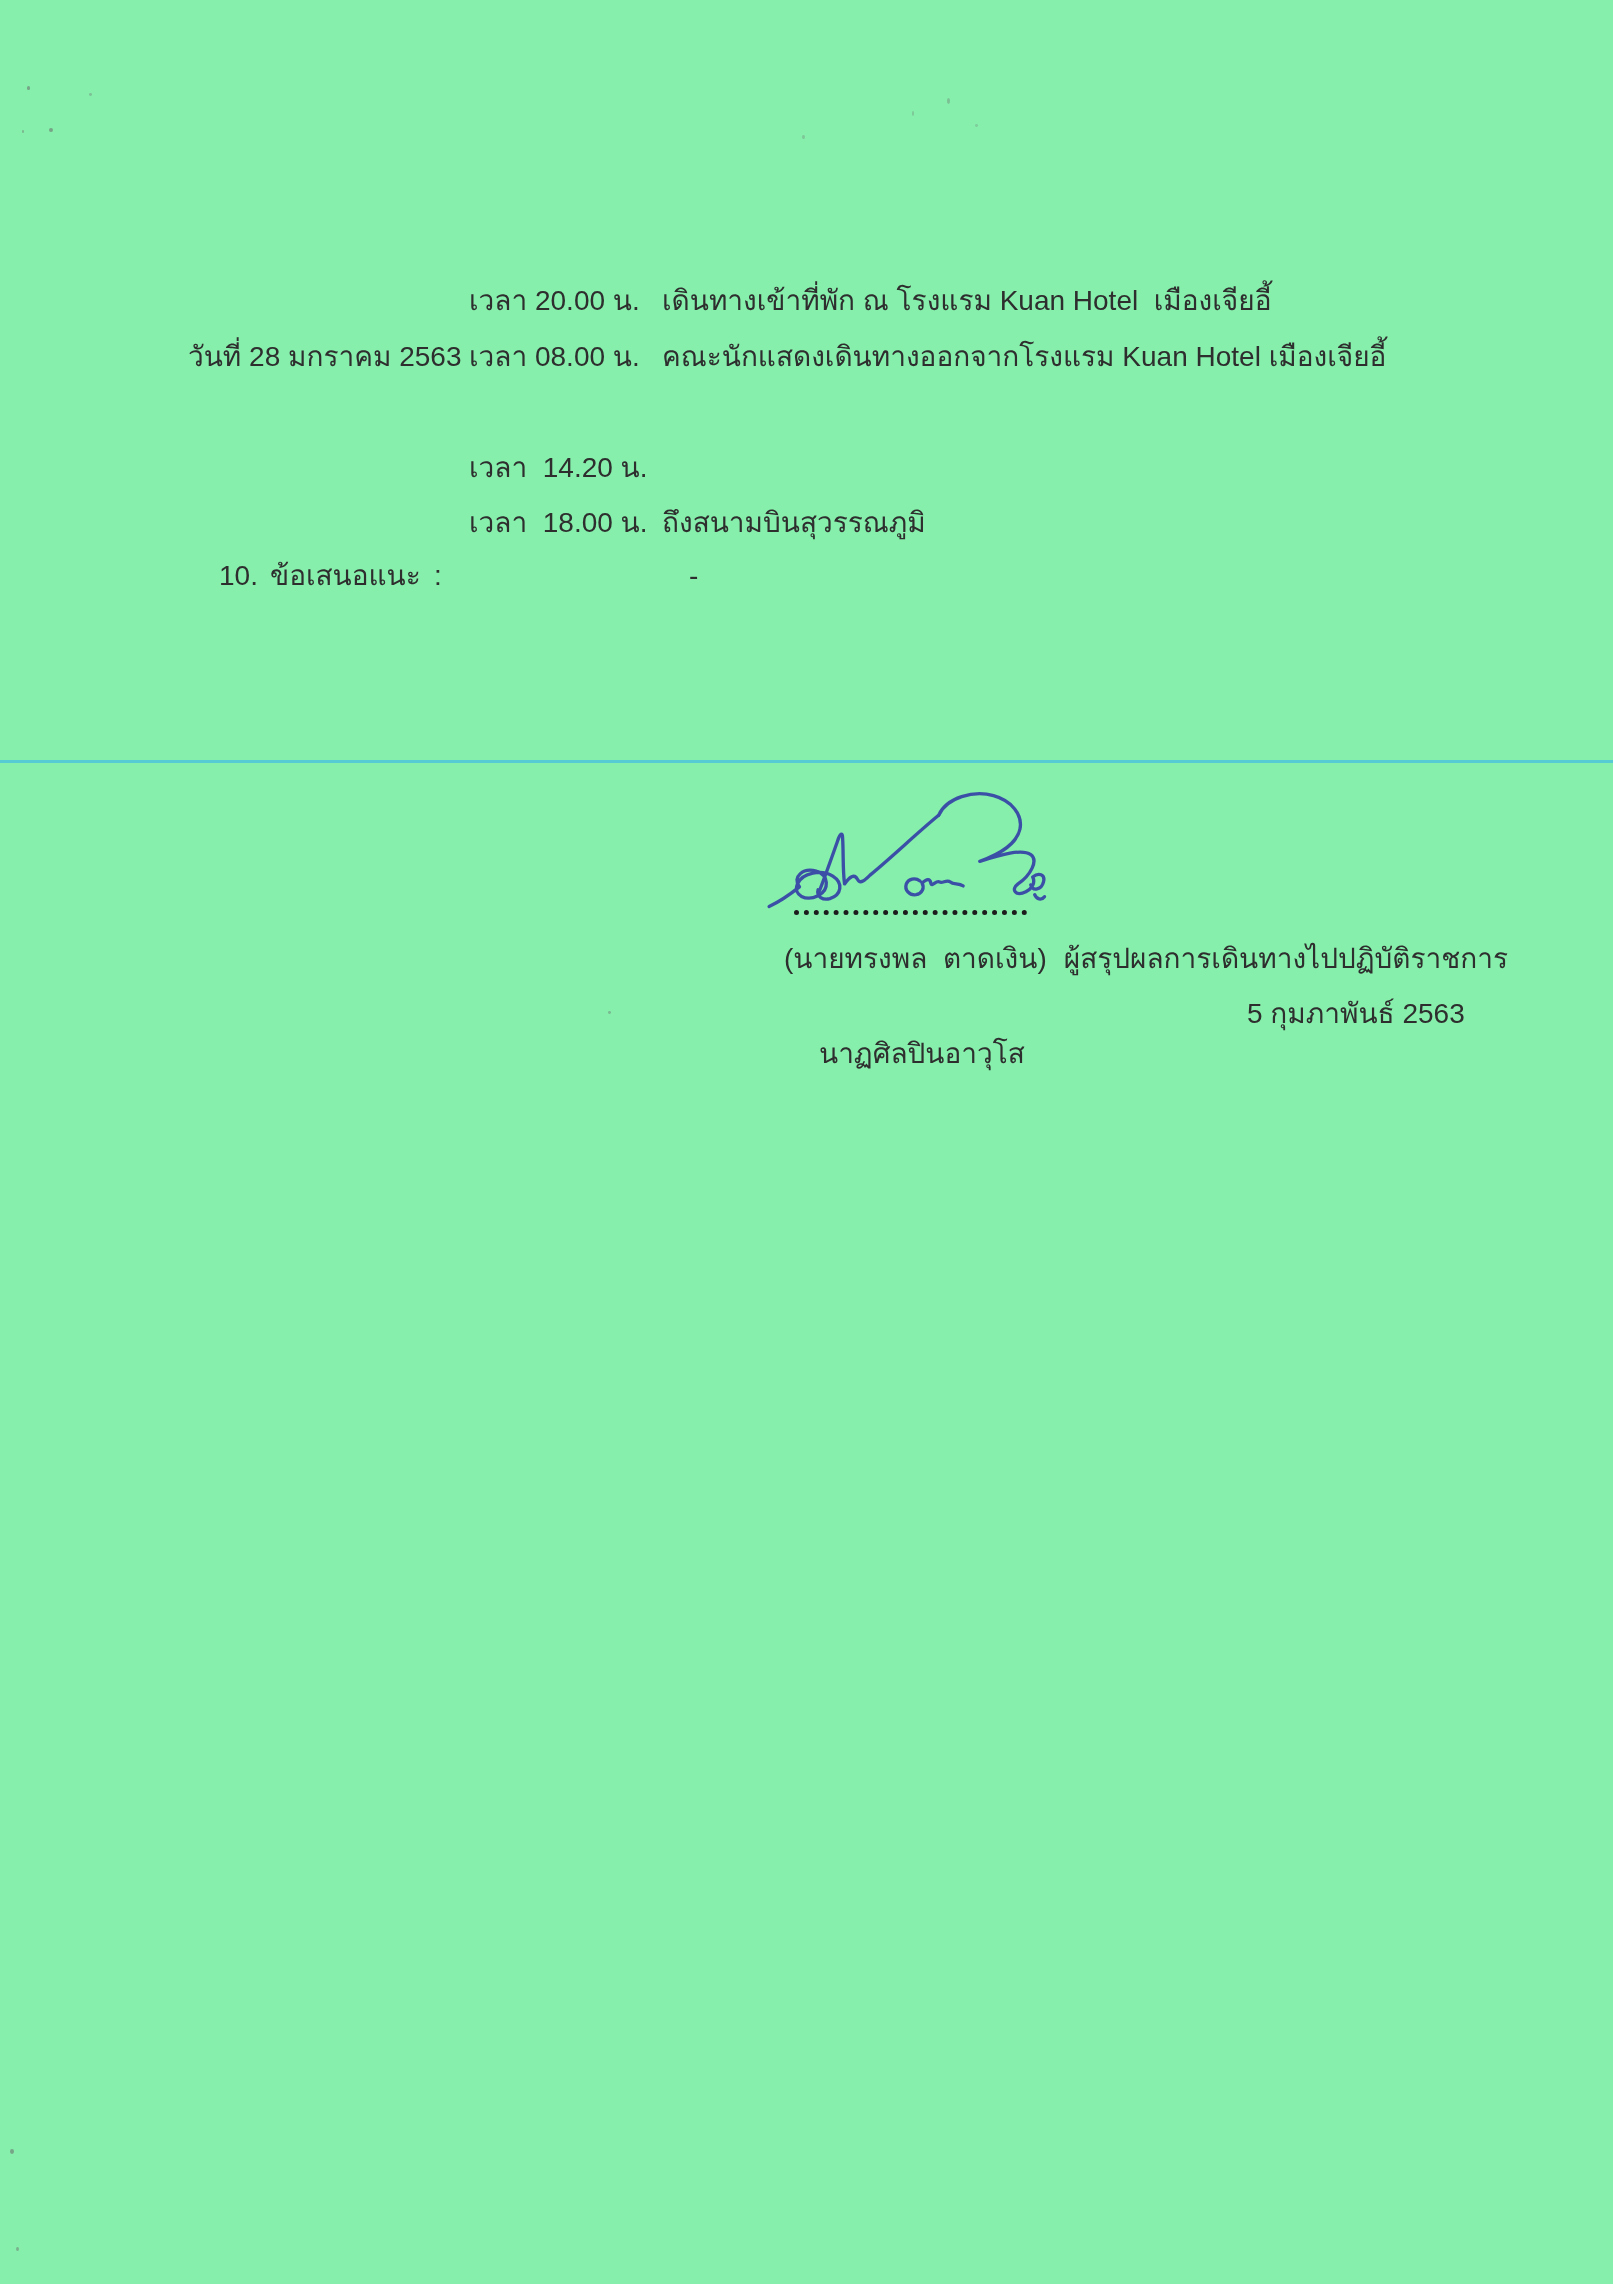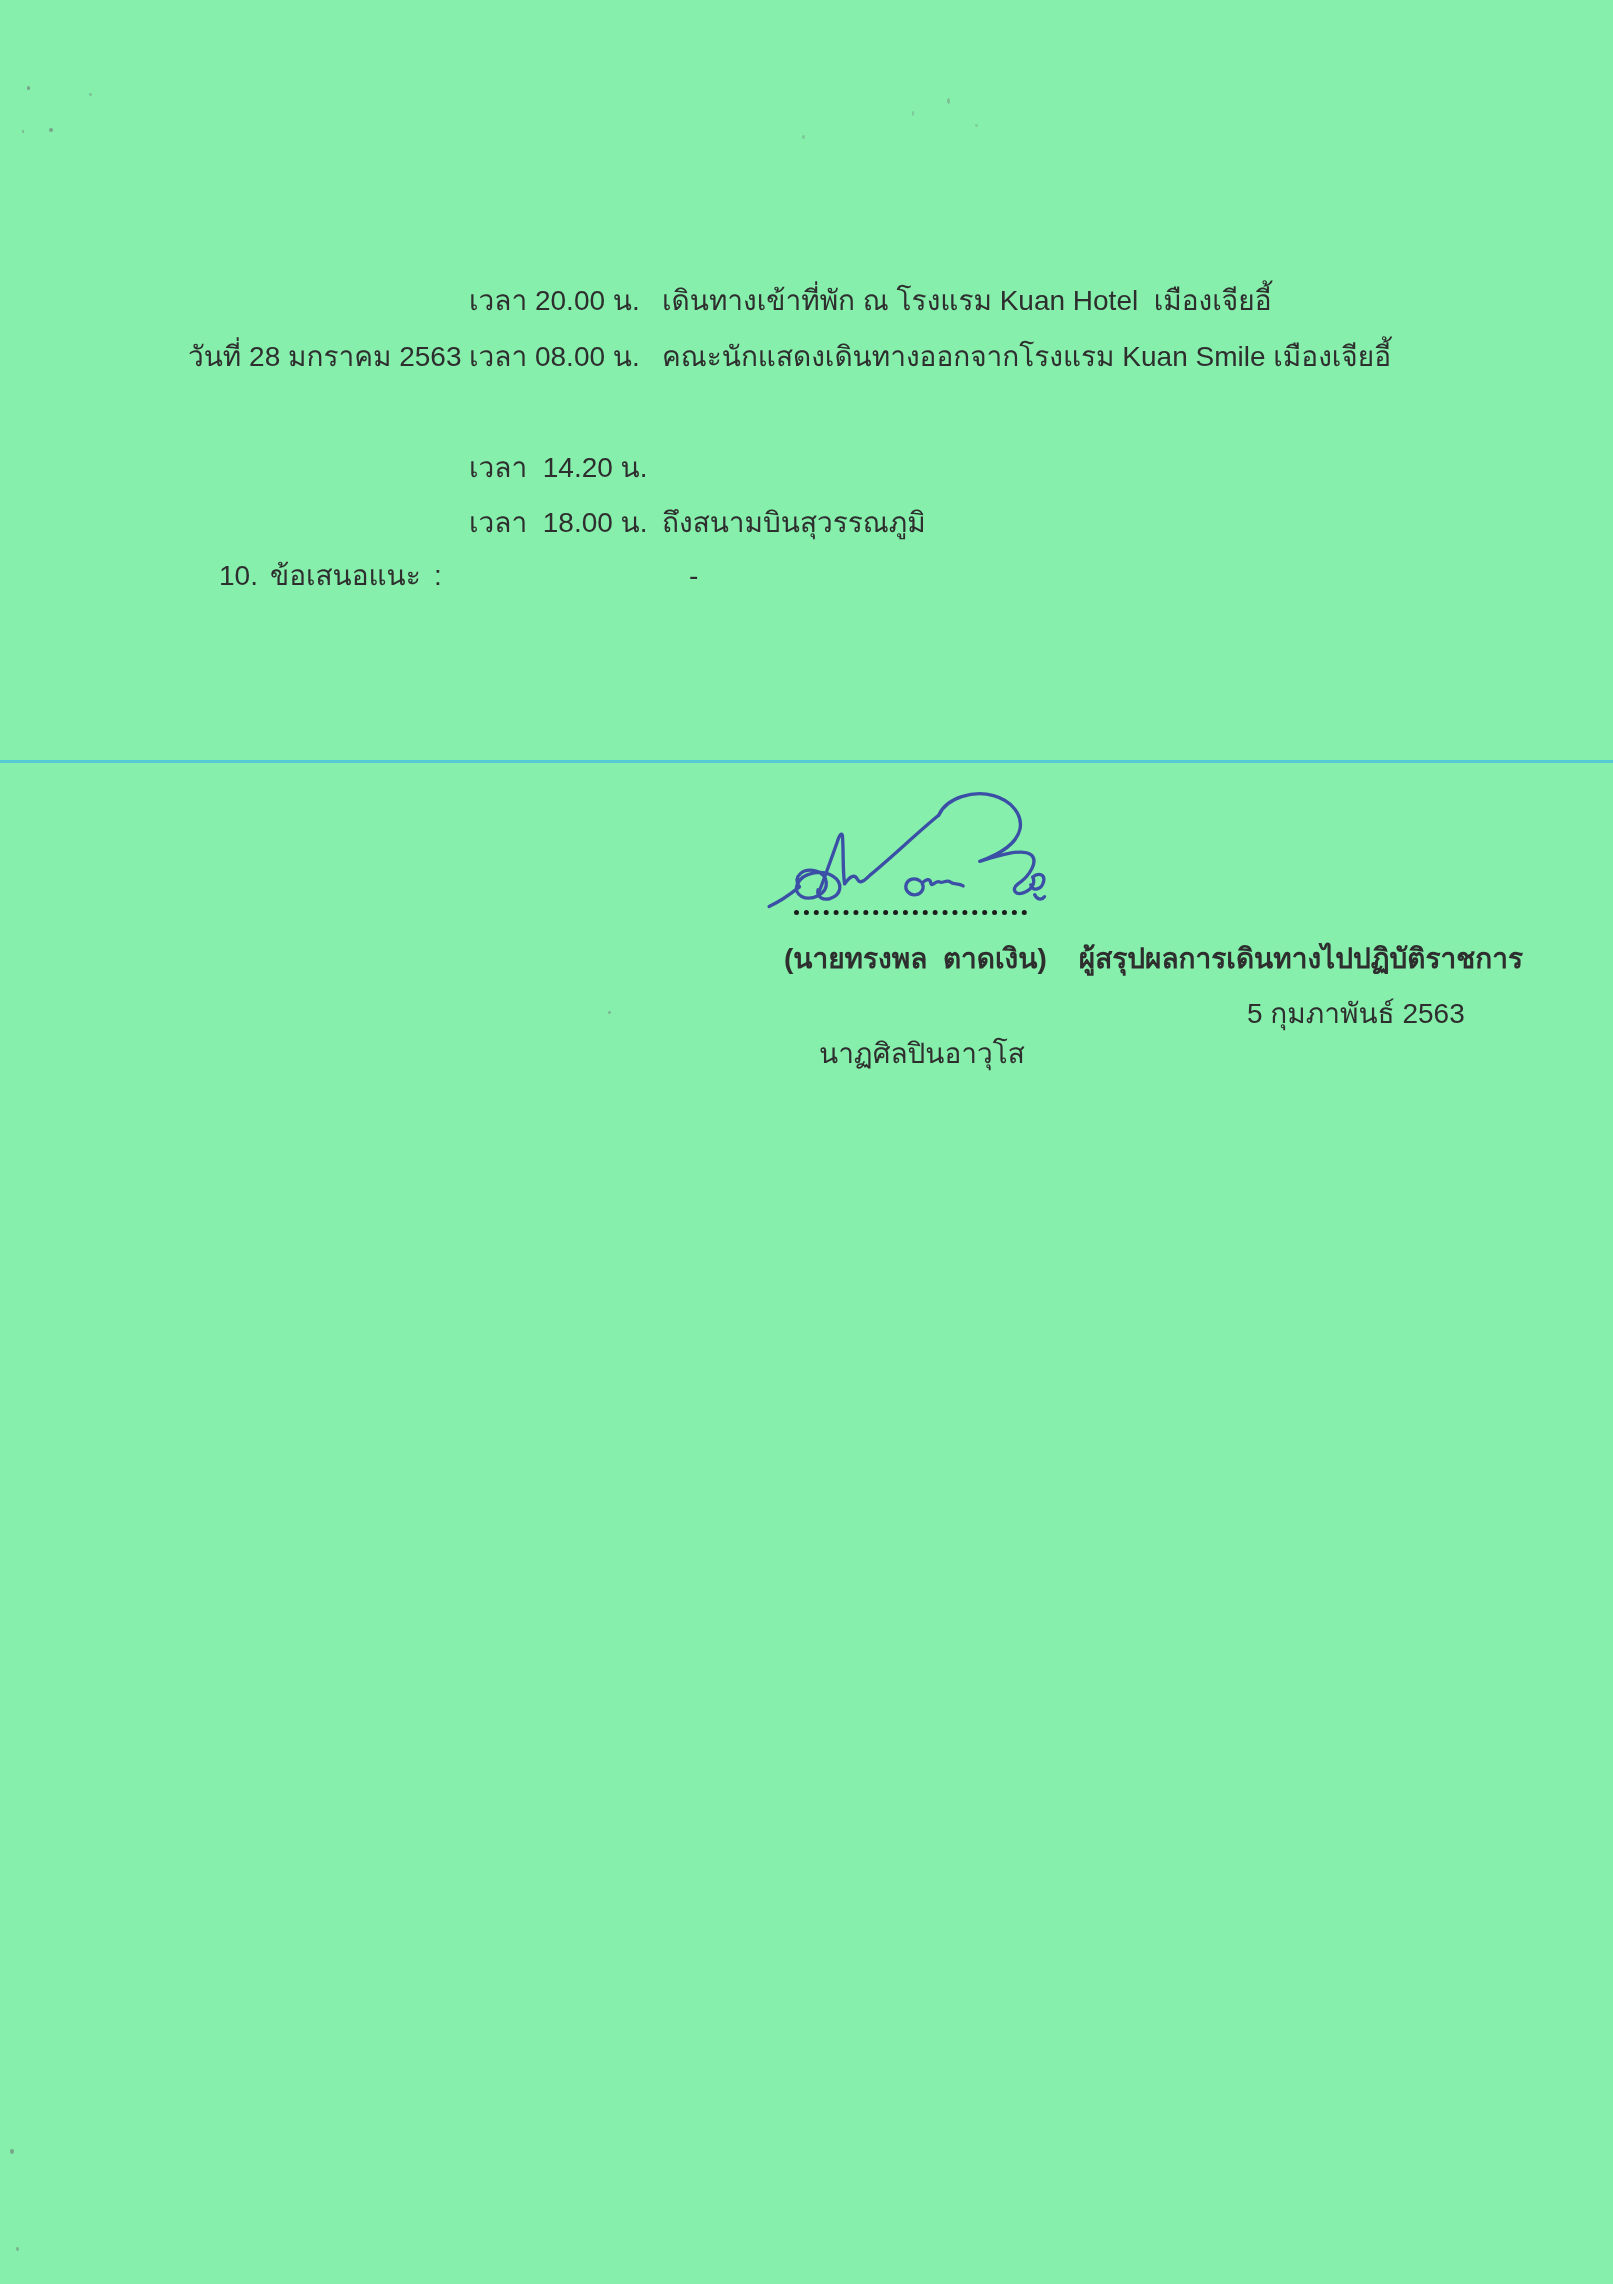--- a/index.html
+++ b/index.html
@@ -37,22 +37,22 @@
   }
 
   
   .sig-svg{ position:absolute; left:725px; top:782px; }
   .dotted-line{
     position:absolute; left:794px; top:910px; width:233px; height:0;
     border-top:5.9px dotted #1c1c1c;
   }
   .sig-name-row{
     position:absolute; left:784px; top:939px;
-    display:flex; gap:32px;
-    font-size:28px; line-height:39px; white-space:pre;font-weight:bold;
+    display:flex; gap:17px;
+    font-size:28px; line-height:39px; white-space:pre;
   }
   .sig-position{ position:absolute; left:819px; top:994px;
     font-size:28px; line-height:39px; white-space:pre;margin-top:40px; }
   .sig-date{ position:absolute; left:1247px; top:994px;
     font-size:28px; line-height:39px; white-space:pre; }
 
   
   .speck{ position:absolute; background:#6a6a6a; border-radius:50%; opacity:.55; }
 </style>
 </head>
@@ -61,21 +61,21 @@
 <div class="page">
 
   <div class="sched-row" style="top:280px">
     <span class="col-time">เวลา 20.00 น.</span>
     <span class="col-activity">เดินทางเข้าที่พัก ณ โรงแรม Kuan Hotel  เมืองเจียอี้</span>
   </div>
 
   <div class="sched-row" style="top:336px">
     <span class="col-date">วันที่ 28 มกราคม 2563</span>
     <span class="col-time">เวลา 08.00 น.</span>
-    <span class="col-activity">คณะนักแสดงเดินทางออกจากโรงแรม Kuan Smile เมืองเจียอี้</span>
+    <span class="col-activity">คณะนักแสดงเดินทางออกจากโรงแรม Kuan Hotel เมืองเจียอี้</span>
   </div>
 
 
   <div class="sched-row" style="top:447px">
     <span class="col-time">เวลา  14.20 น.</span>
   </div>
 
   <div class="sched-row" style="top:502px">
     <span class="col-time">เวลา  18.00 น.</span>
     <span class="col-activity">ถึงสนามบินสุวรรณภูมิ</span>

